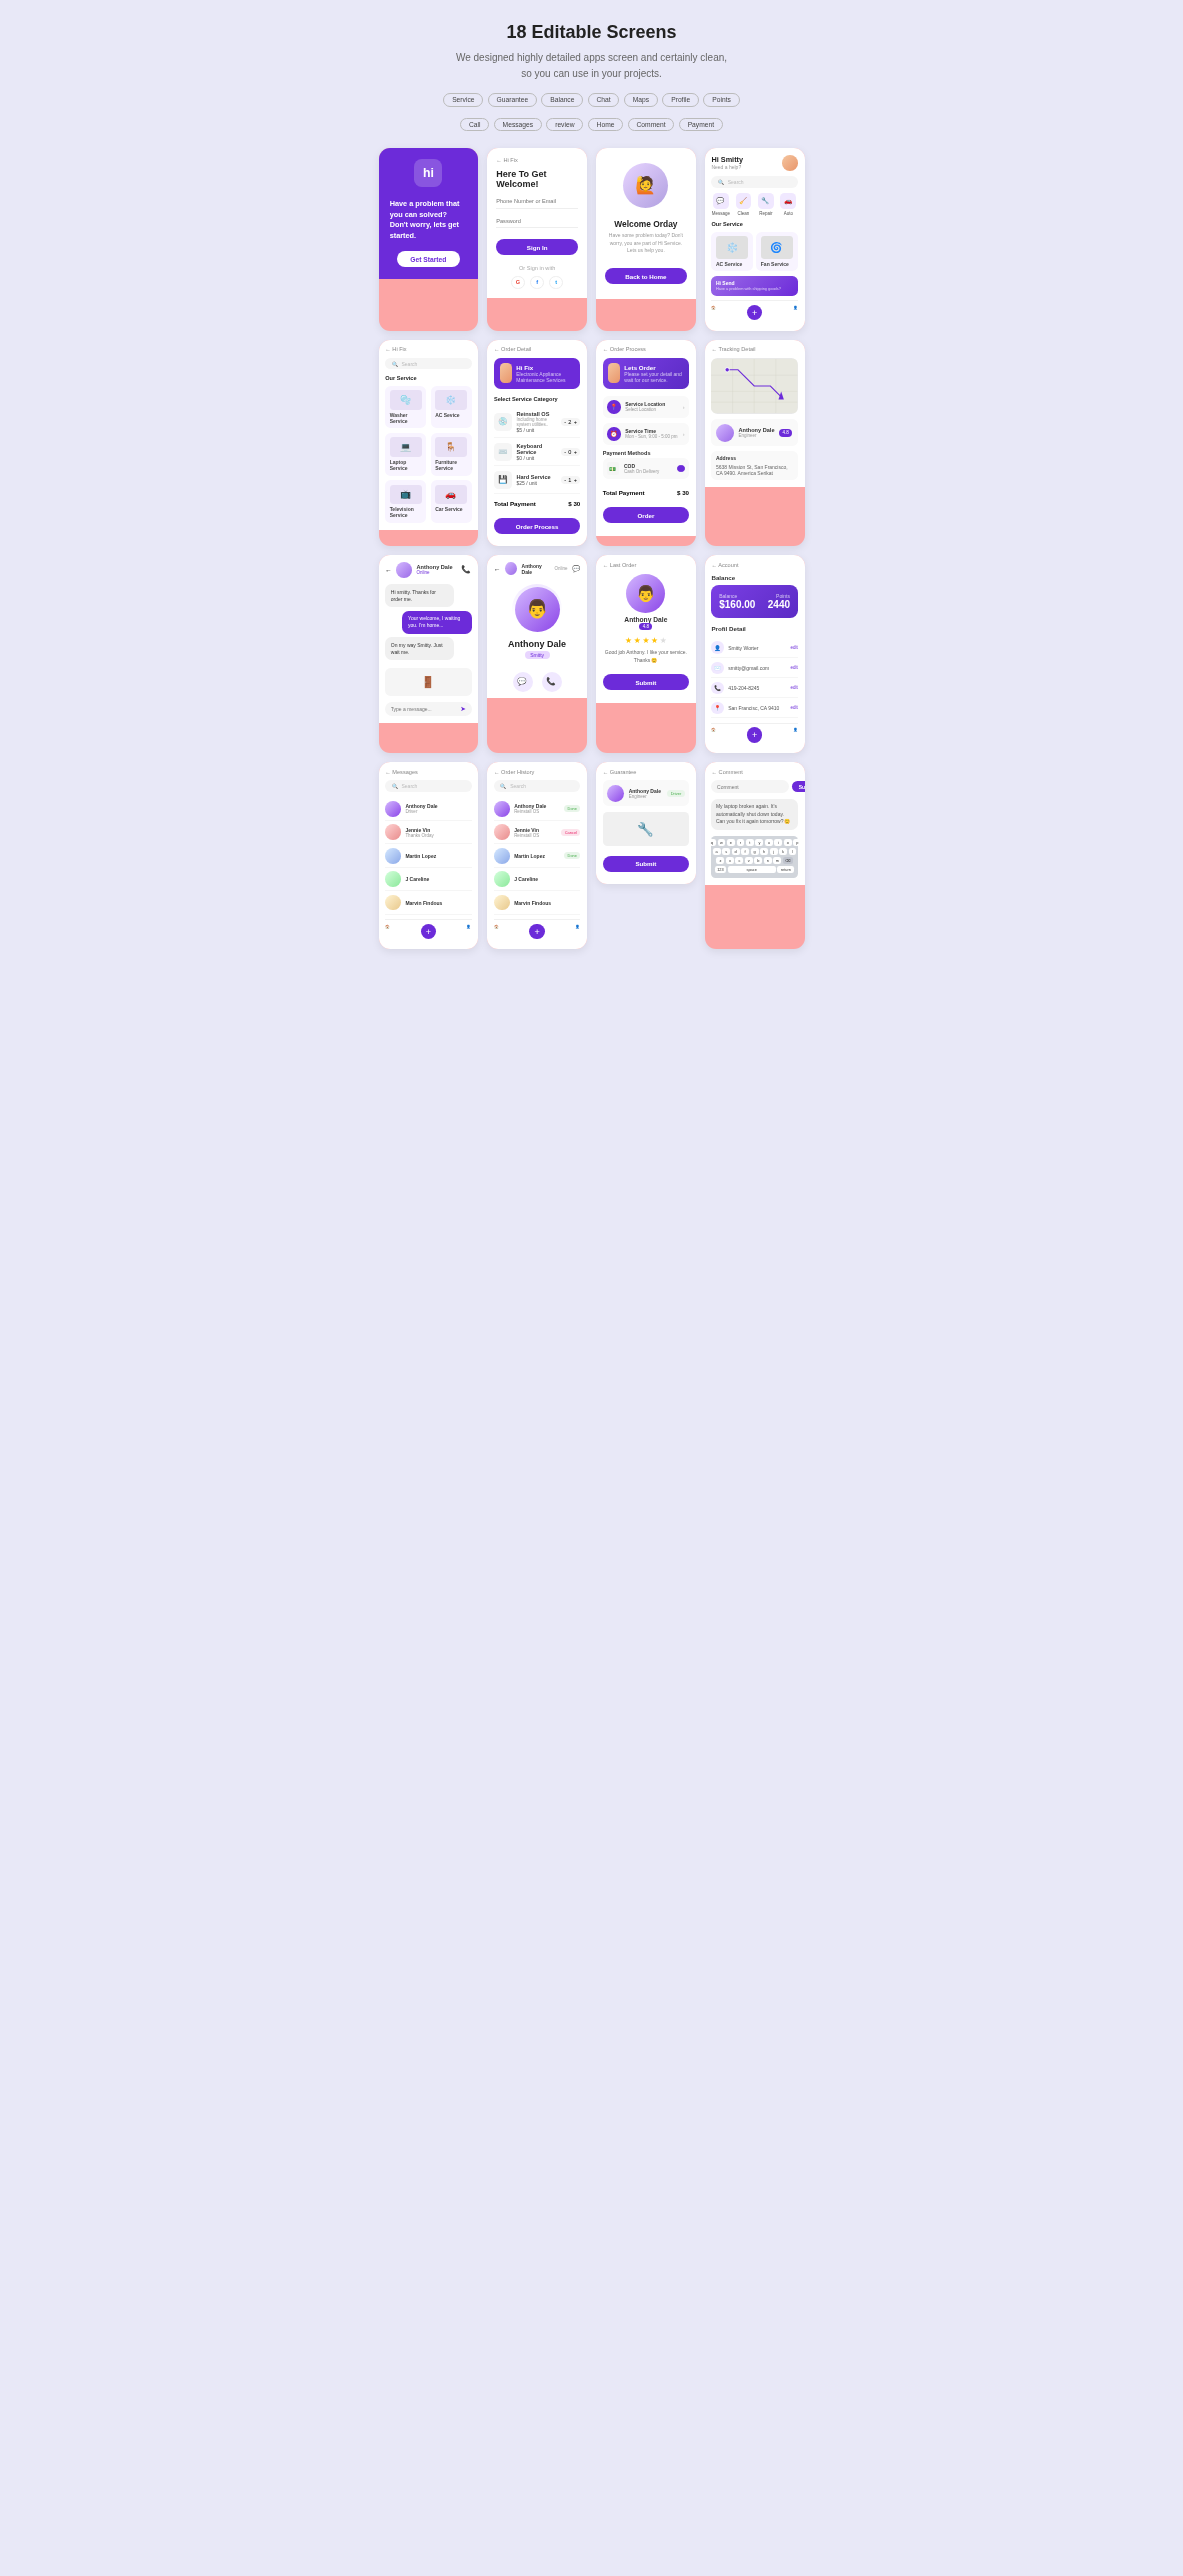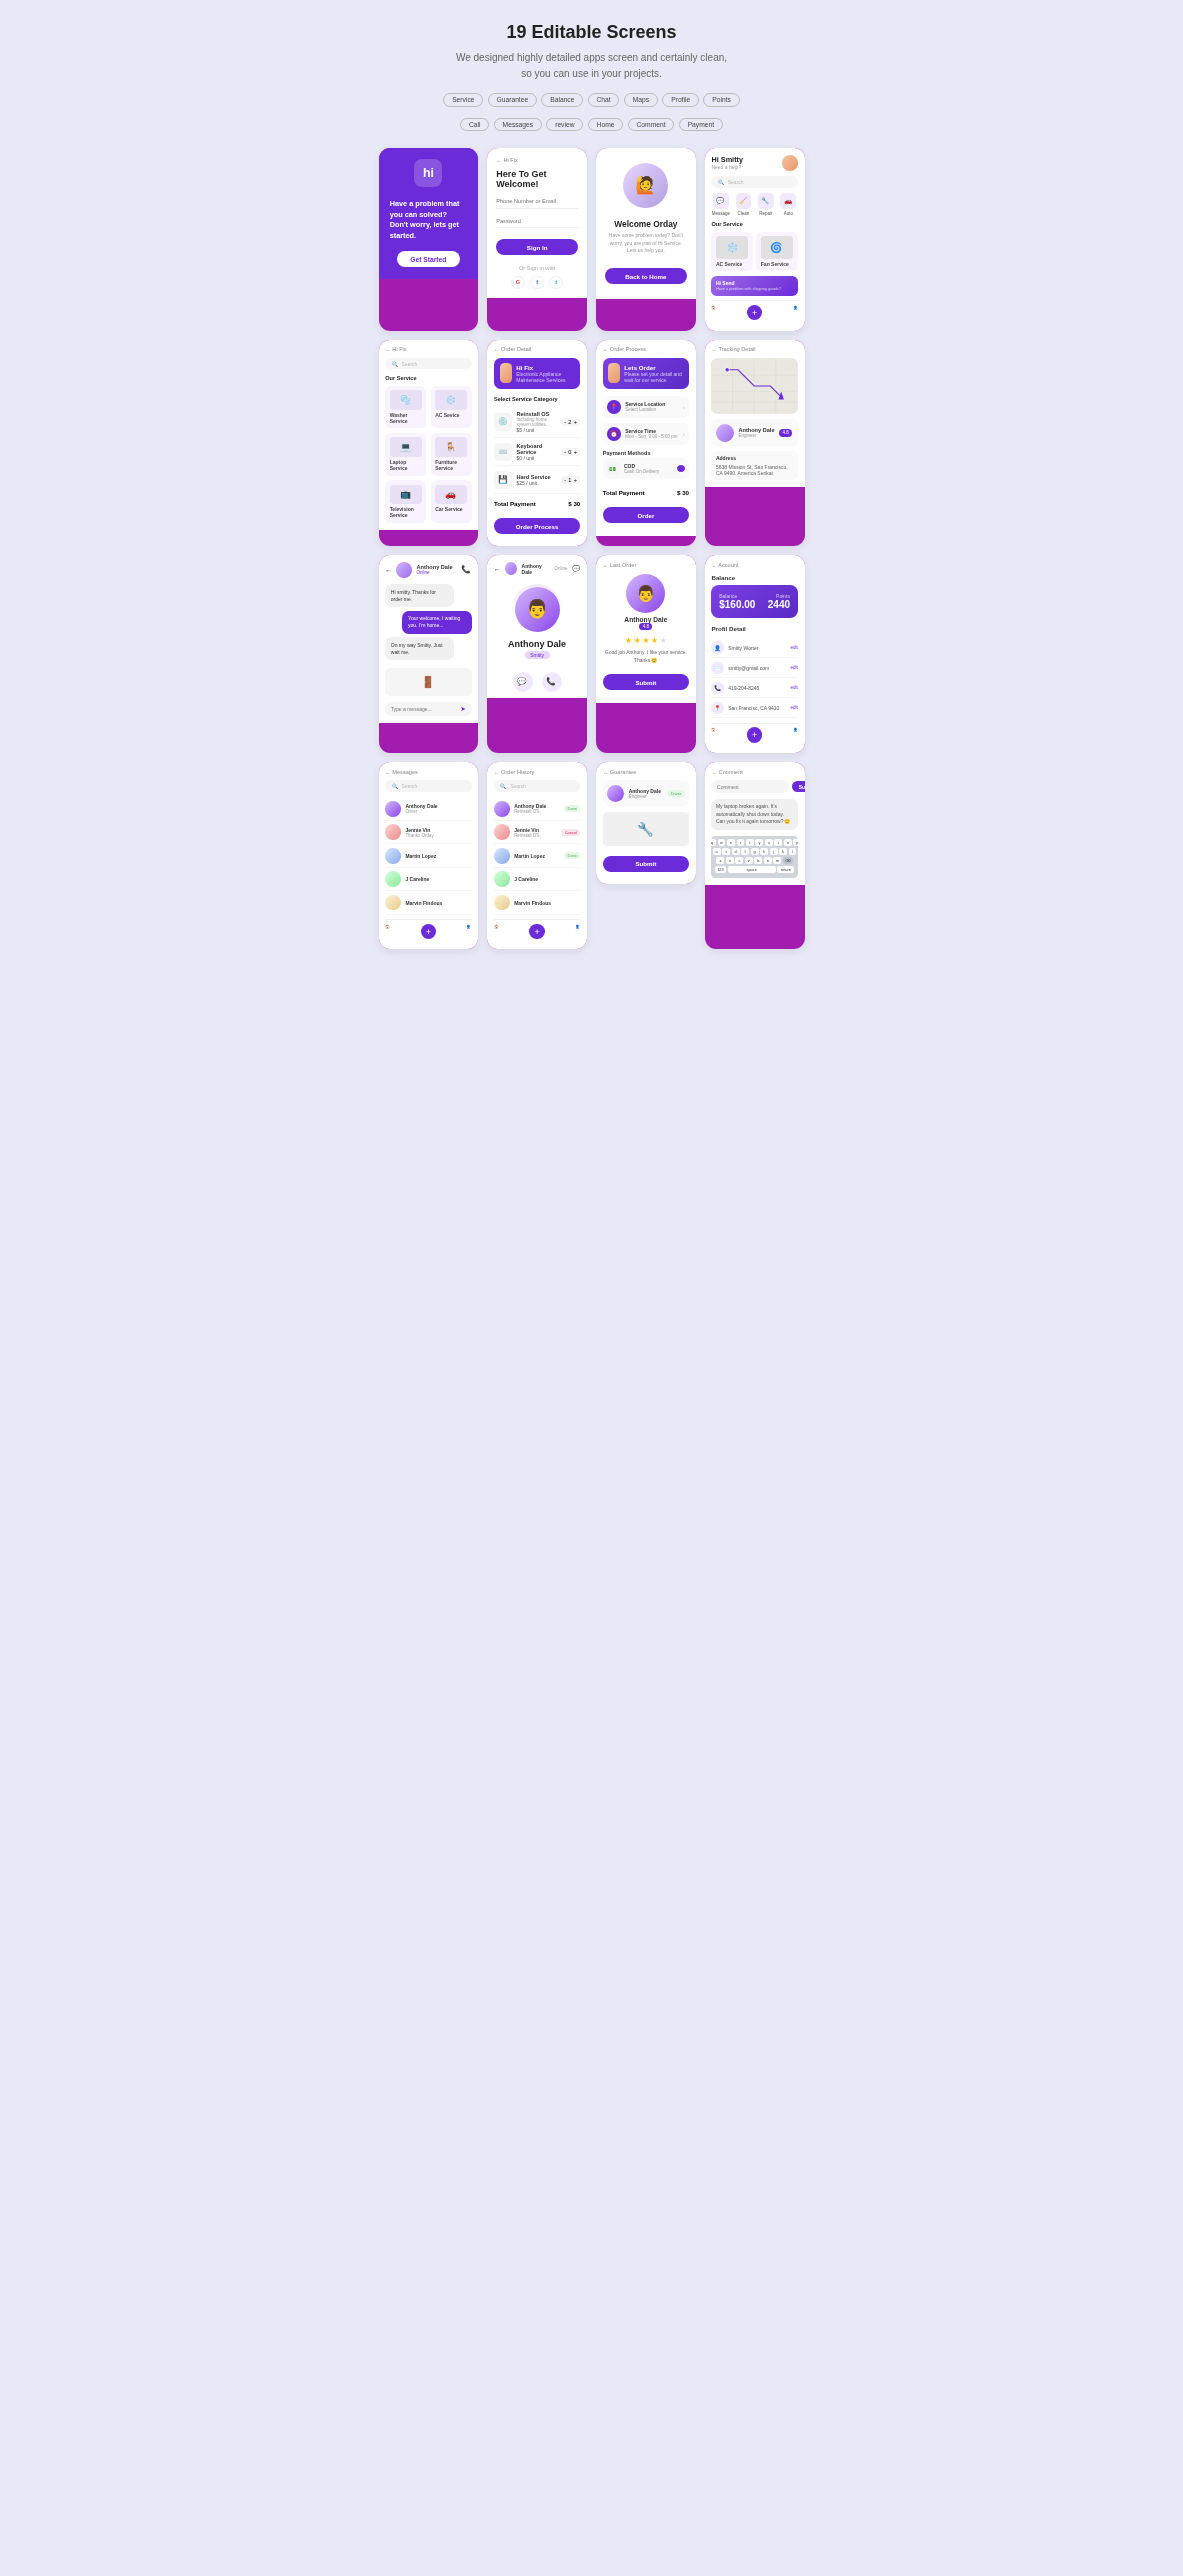--- a/index.html
+++ b/index.html
@@ -38,21 +38,21 @@
     .tag {
       border: 0.8px solid #bbb;
       border-radius: 11.2px;
       padding: 2.2px 7.8px;
       font-size: 6.7px;
       color: #444;
       background: transparent;
       cursor: pointer;
     }
     .screen-card {
-      background: #a21caf;
+      background: #fca5a5;
       border-radius: 11.2px;
       overflow: hidden;
       box-shadow: 0 2.2px 9px rgba(0,0,0,0.08);
       min-height: 123px;
       position: relative;
     }
     
     .splash-screen {
       background: #6c2bd9;
       display: flex;
@@ -704,21 +704,21 @@
       gap: 9px;
       margin-bottom: 9px;
     }
   </style>
 </head>
 <body>
 
 <div class="page-container">
 
   <div class="header-section">
-    <h1 class="main-title">19 Editable Screens</h1>
+    <h1 class="main-title">18 Editable Screens</h1>
     <p class="subtitle">We designed highly detailed apps screen and certainly clean,<br>so you can use in your projects.</p>
     <div class="tags-row">
       <span class="tag">Service</span>
       <span class="tag">Guarantee</span>
       <span class="tag">Balance</span>
       <span class="tag">Chat</span>
       <span class="tag">Maps</span>
       <span class="tag">Profile</span>
       <span class="tag">Points</span>
     </div>

